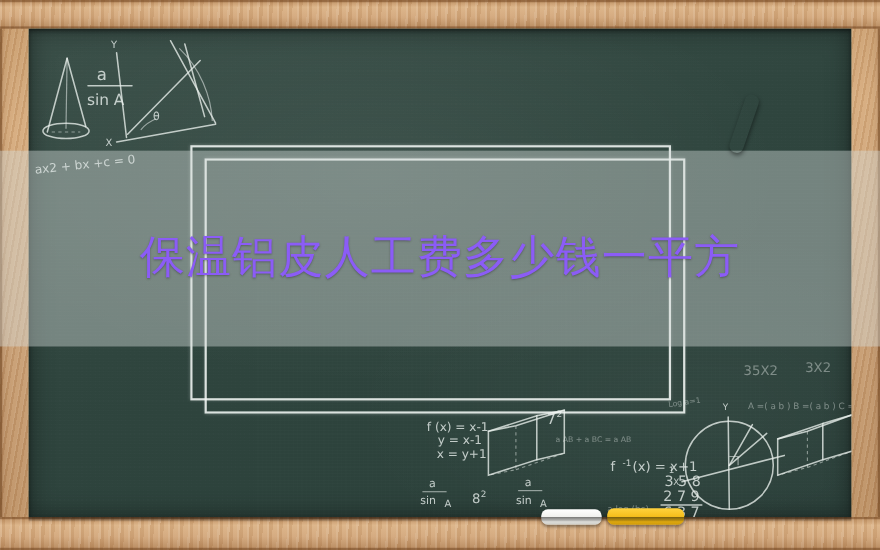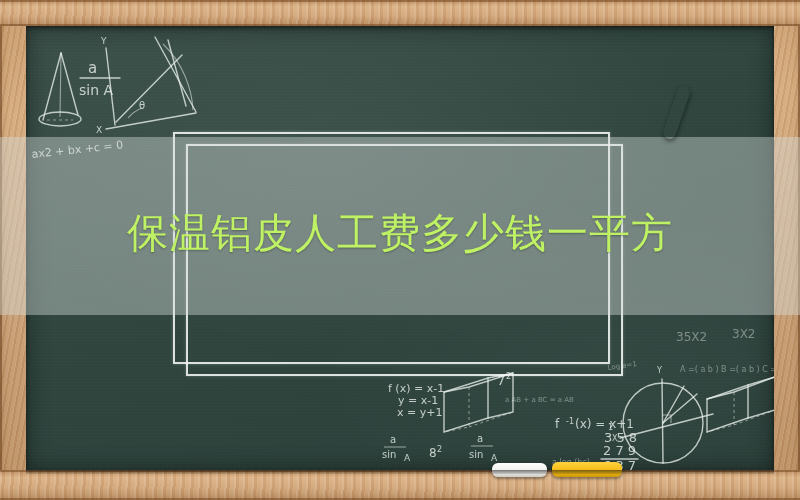--- a/index.html
+++ b/index.html
@@ -118,21 +118,21 @@
 
   
   .title {
     position: absolute;
     left: 0; right: 0;
     top: 213px;
     text-align: center;
     font-size: 41px;
     line-height: 1;
     letter-spacing: 1px;
-    color: #bef264;
+    color: #8b5cf6;
     font-family: "DejaVu Sans", "Liberation Sans", sans-serif;
     text-shadow: 0 1px 2px rgba(0,0,0,0.30);
     white-space: nowrap;
   }
 
   
   .chalk-stick {
     position: absolute;
     border-radius: 6px;
   }

